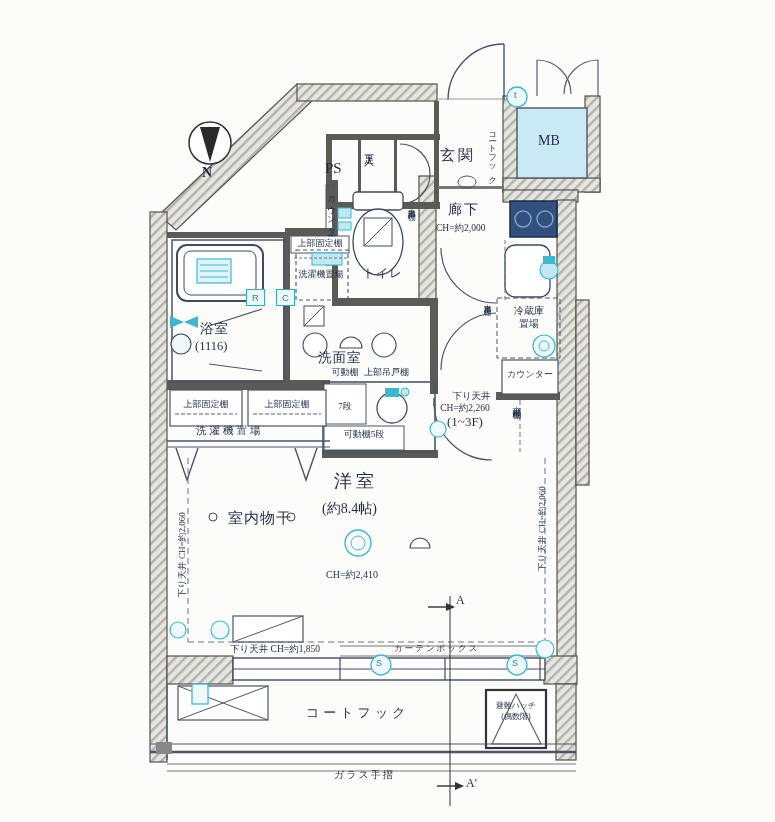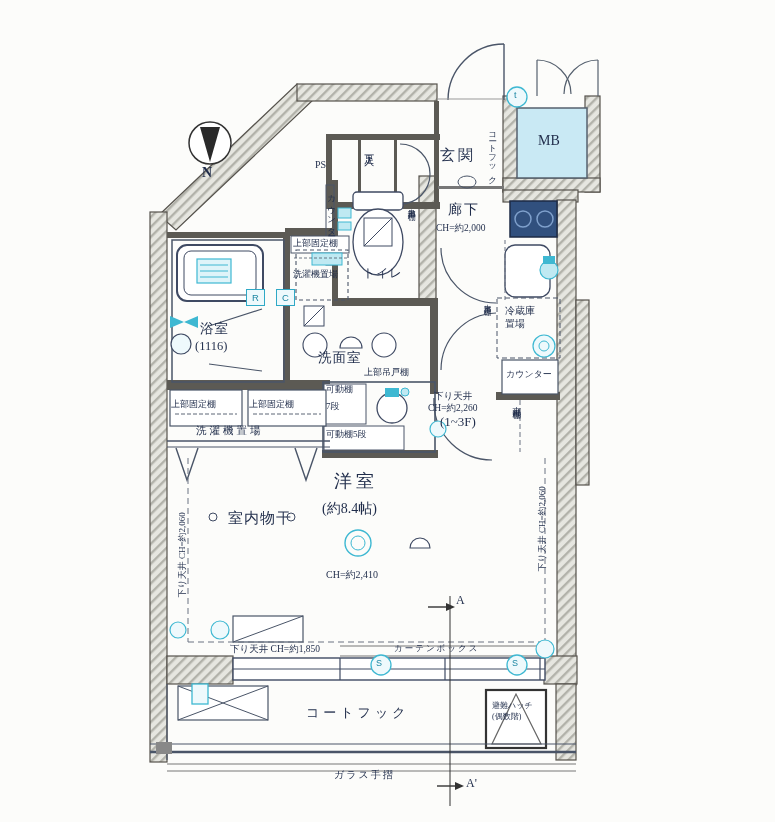--- a/index.html
+++ b/index.html
@@ -1,20 +1,20 @@
 <!DOCTYPE html>
 <html><head>
 <meta charset="utf-8">
 <style>
   html,body{margin:0;padding:0;background:#ffffff;}
   #plan{position:relative;width:775px;height:822px;background:#fcfcfa;overflow:hidden;
         font-family:"Liberation Serif","DejaVu Serif",serif;}
   #plan svg{position:absolute;left:0;top:0;}
   .lbl{position:absolute;color:#1f2c4a;line-height:1.08;white-space:nowrap;z-index:5;}
-  .c{text-align:left;}
+  .c{text-align:center;}
   .v{writing-mode:vertical-rl;text-orientation:upright;letter-spacing:1px;}
   .rot{transform:rotate(-90deg);transform-origin:center center;text-align:center;}
   .boxlbl{position:absolute;border:1.3px solid #2fa9c6;color:#1d87a3;display:flex;
           align-items:center;justify-content:center;background:#eef9fc;z-index:6;
           font-family:"Liberation Sans",sans-serif;}
 </style>
 </head>
 <body>
 
 <div id="plan">
@@ -186,21 +186,21 @@
   <polygon points="455,782 464,786 455,790" fill="#333"></polygon>
 
   <circle cx="210" cy="143" r="21" fill="#fff" stroke="#333" stroke-width="1.5"></circle>
   <polygon points="200,127 220,127 210,162" fill="#2a2a2a"></polygon>
 
   <circle cx="517" cy="97" r="10" fill="#eef9fc" stroke="#3eb8d2" stroke-width="1.3"></circle>
 </svg>
 
 <div class="lbl" style="left:202px;top:165px;font-size:14px;font-weight:bold">N</div>
 
-<div class="lbl" style="left:315px;top:160px;font-size:10px">PS</div>
+<div class="lbl" style="left:325px;top:160px;font-size:15px">PS</div>
 <div class="lbl v" style="left:363px;top:146px;font-size:10px">下足入</div>
 <div class="lbl" style="left:440px;top:147px;font-size:15px;letter-spacing:3px">玄関</div>
 <div class="lbl" style="left:538px;top:133px;font-size:14px">MB</div>
 <div class="lbl v" style="left:488px;top:126px;font-size:8.5px">コートフック</div>
 <div class="lbl" style="left:514px;top:91px;font-size:9px;color:#1d87a3;font-family:'Liberation Sans',sans-serif">t</div>
 
 <div class="lbl" style="left:448px;top:202px;font-size:14px;letter-spacing:2px">廊下</div>
 <div class="lbl" style="left:436px;top:223px;font-size:9.5px">CH=約2,000</div>
 
 <div class="lbl" style="left:363px;top:267px;font-size:12px;letter-spacing:1px">トイレ</div>
@@ -221,21 +221,21 @@
 <div class="lbl c" style="left:505px;top:319px;width:48px;font-size:10px">置場</div>
 <div class="lbl v" style="left:483px;top:298px;font-size:7.5px">上部吊戸棚</div>
 <div class="lbl c" style="left:506px;top:370px;width:48px;font-size:9px">カウンター</div>
 <div class="lbl v" style="left:512px;top:400px;font-size:8.5px">上部可動棚</div>
 
 <div class="lbl c" style="left:434px;top:391px;width:75px;font-size:9.5px">下り天井</div>
 <div class="lbl c" style="left:428px;top:403px;width:74px;font-size:9.5px">CH=約2,260</div>
 <div class="lbl c" style="left:440px;top:415px;width:50px;font-size:13px">(1~3F)</div>
 
 <div class="lbl" style="left:364px;top:368px;font-size:9px">上部吊戸棚</div>
-<div class="lbl c" style="left:326px;top:385px;width:16px;font-size:9px">可動棚</div>
+<div class="lbl c" style="left:326px;top:368px;width:38px;font-size:9px">可動棚</div>
 <div class="lbl c" style="left:326px;top:402px;width:38px;font-size:9px">7段</div>
 <div class="lbl c" style="left:326px;top:430px;width:76px;font-size:9px">可動棚5段</div>
 
 <div class="lbl c" style="left:171px;top:400px;width:70px;font-size:9px">上部固定棚</div>
 <div class="lbl c" style="left:249px;top:400px;width:76px;font-size:9px">上部固定棚</div>
 <div class="lbl" style="left:196px;top:425px;font-size:10.5px;letter-spacing:3px">洗濯機置場</div>
 
 <div class="lbl" style="left:334px;top:472px;font-size:18px;letter-spacing:4px">洋室</div>
 <div class="lbl" style="left:322px;top:501px;font-size:14px">(約8.4帖)</div>
 <div class="lbl" style="left:326px;top:570px;font-size:10px">CH=約2,410</div>

